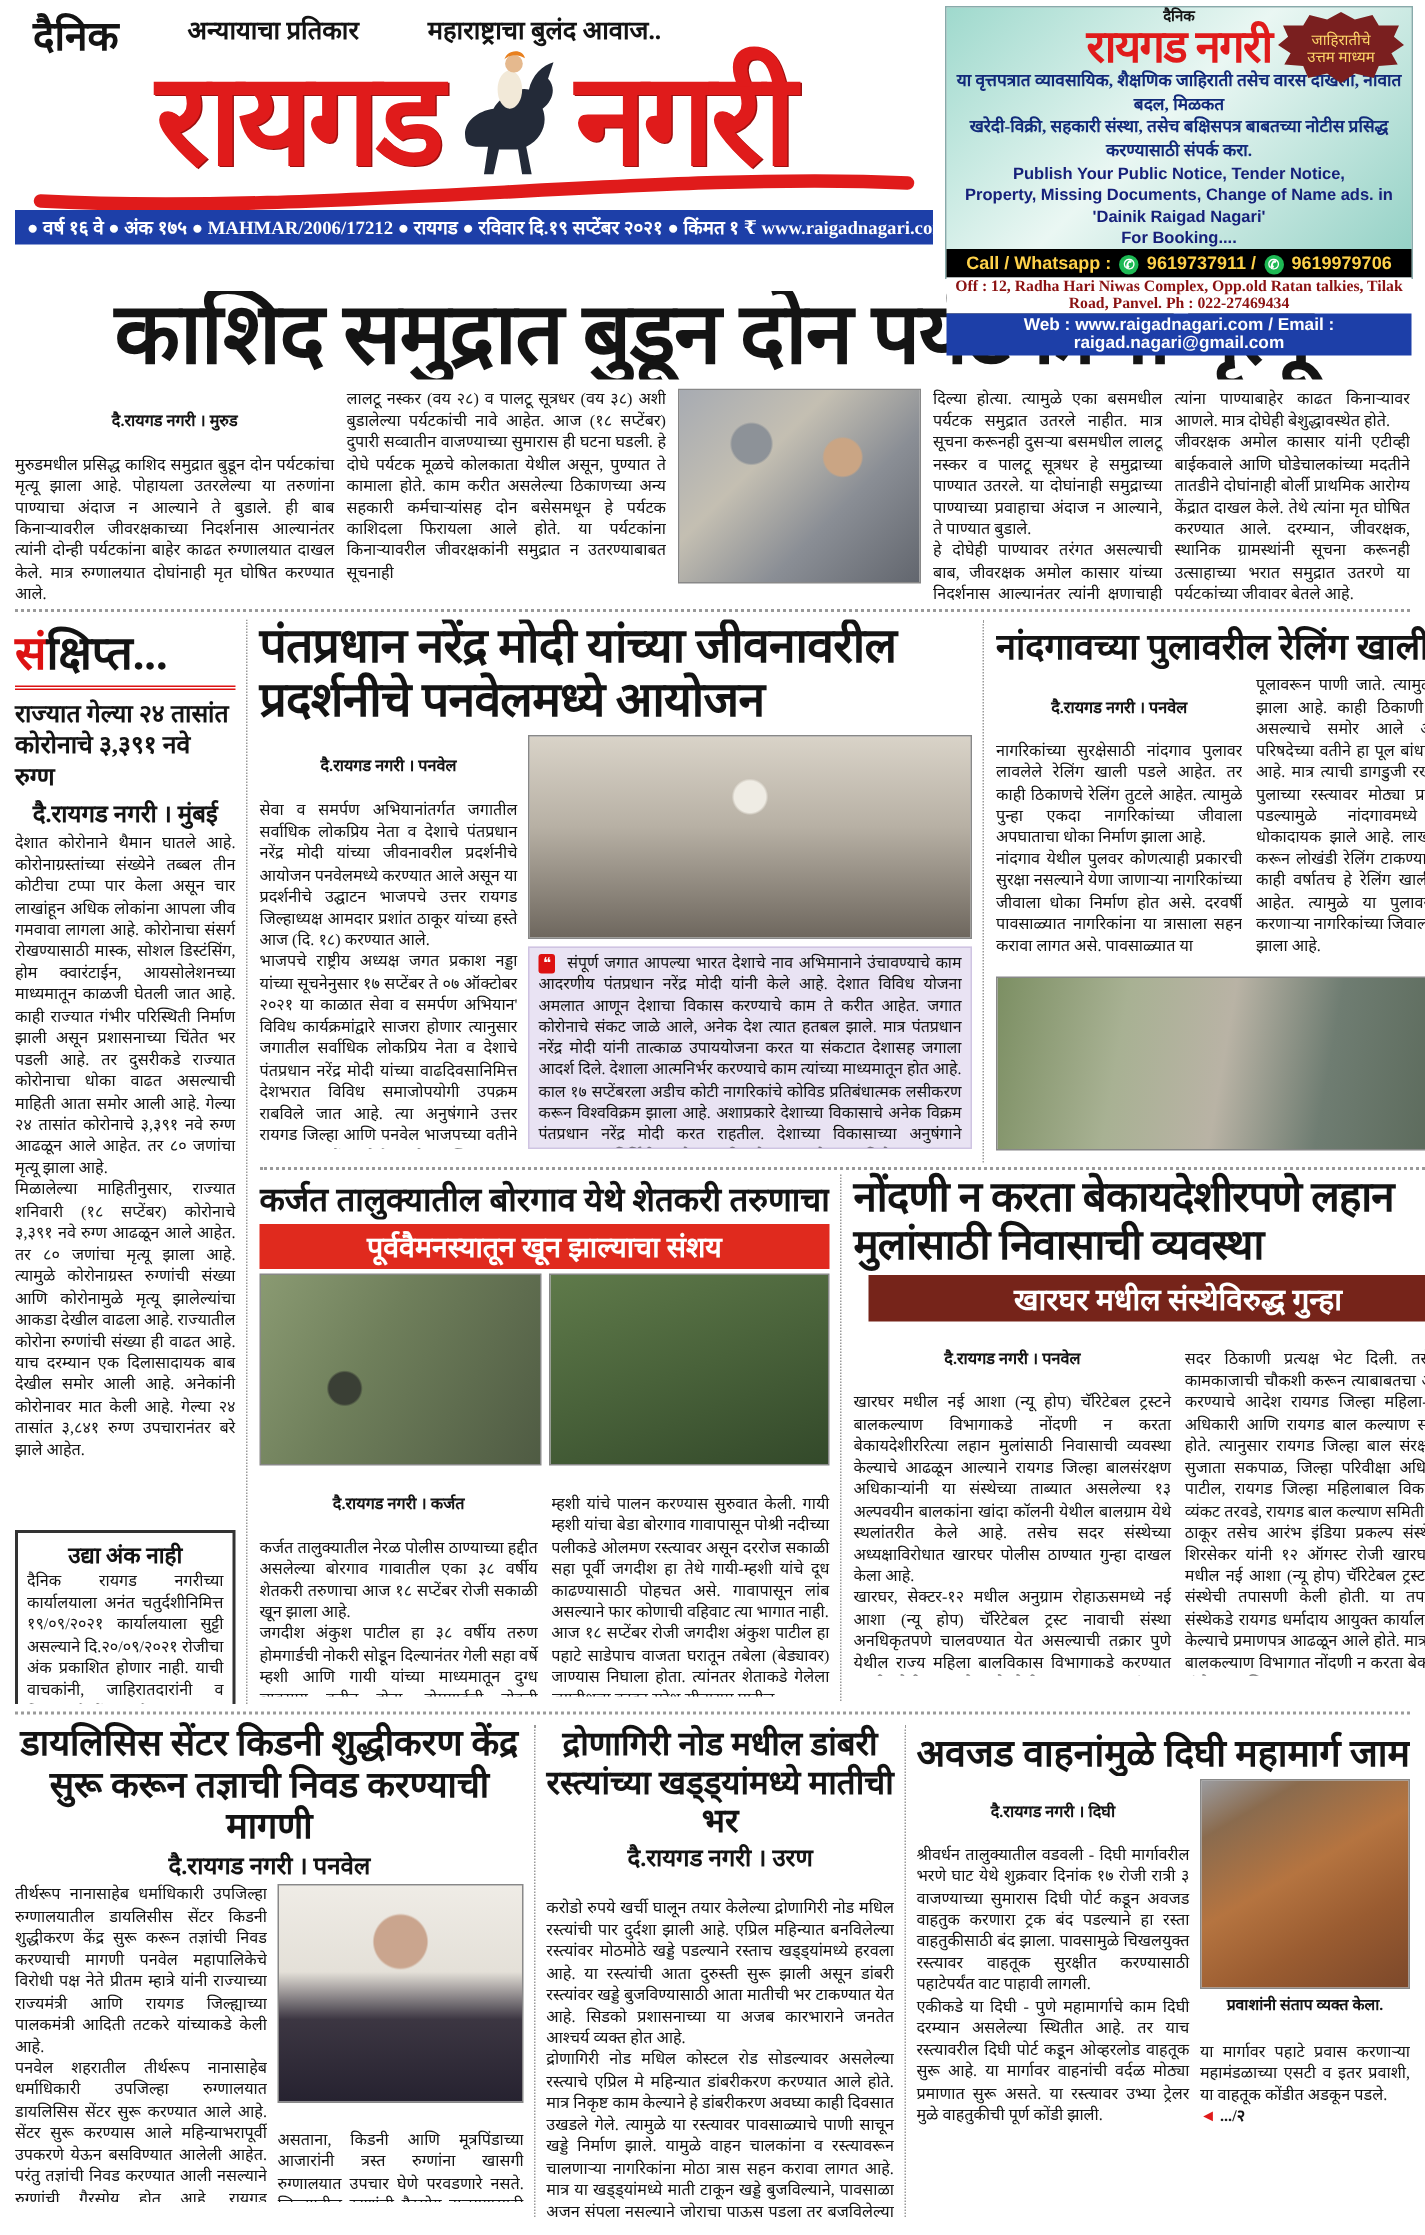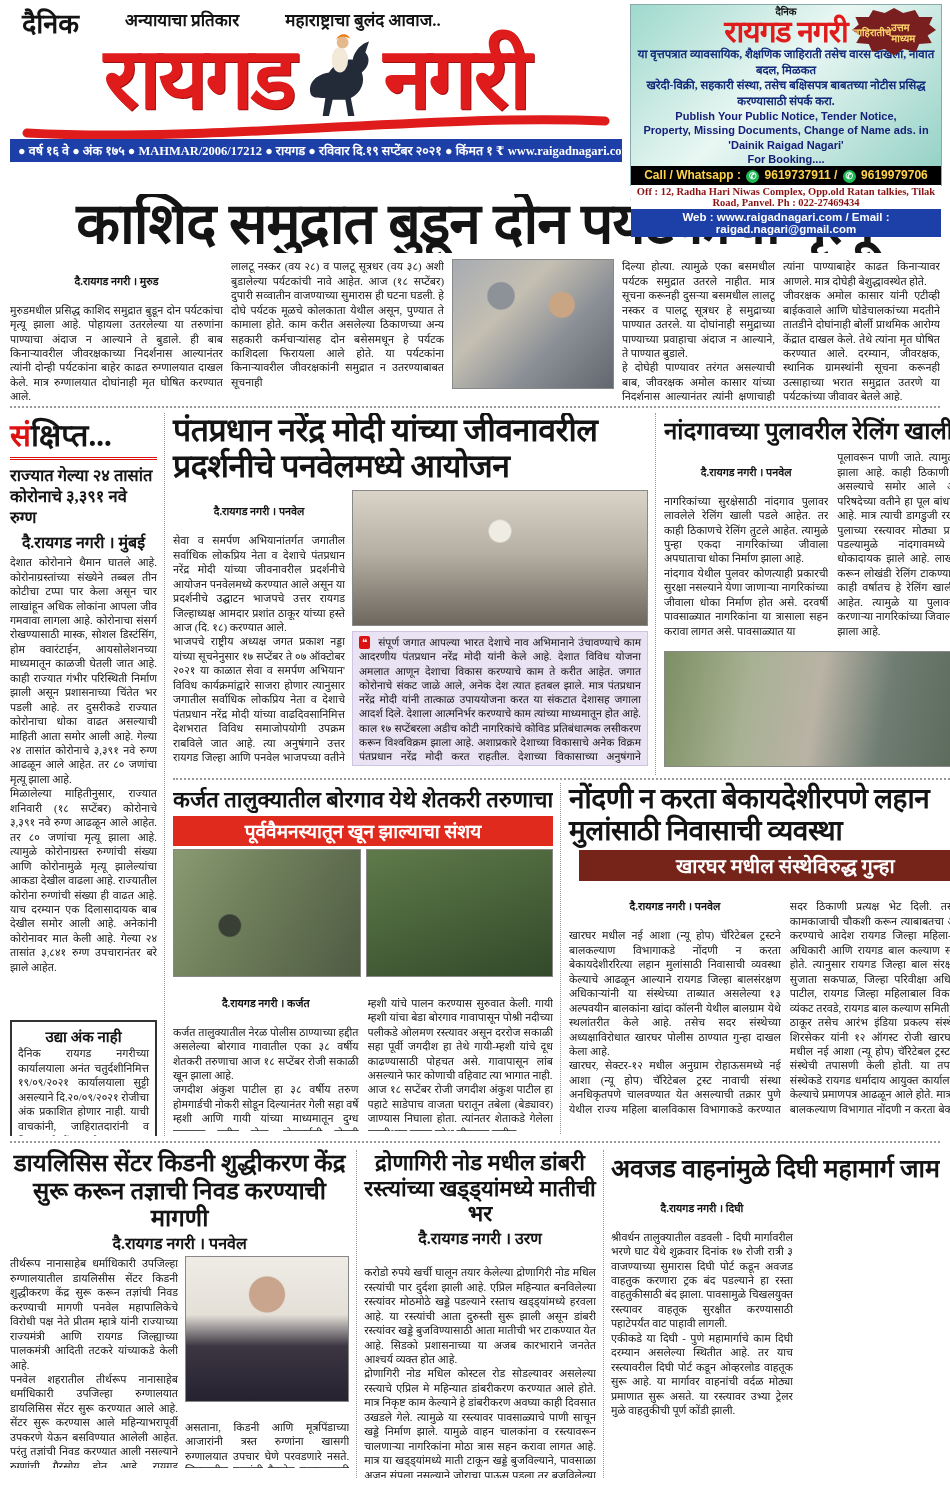--- a/index.html
+++ b/index.html
@@ -21,21 +21,21 @@
   .infobar { background:#1d3fa8; color:#fff; font-size:12.5px; font-weight:bold;
              padding:3px 8px; white-space:nowrap; overflow:hidden; }
   
   .adbox { width:322px; margin-left:8px; border:1px solid #8aa; position:relative;
            background:linear-gradient(135deg,#9fd9cd 0%,#eaf7f3 45%,#8fcfc3 100%);
            display:flex; flex-direction:column; }
   .adbox .mini { text-align:center; padding-top:2px; line-height:1; }
   .mini-daily { font-size:10px; font-weight:bold; display:block; }
   .mini-title { font-size:30px; font-weight:900; color:#e01b1b; letter-spacing:-1px; }
   .badge { position:absolute; top:3px; right:5px; width:84px; height:50px; background:#7a1f1f;
-           color:#ffd76a; font-size:10px; font-weight:bold; display:flex; flex-direction:row;
+           color:#ffd76a; font-size:10px; font-weight:normal; display:flex; flex-direction:column;
            align-items:center; justify-content:center; text-align:left; line-height:1.15;
            clip-path:polygon(50% 0%,61% 10%,75% 4%,80% 18%,96% 18%,92% 33%,100% 44%,90% 55%,95% 70%,80% 72%,76% 88%,61% 82%,50% 95%,39% 82%,24% 88%,20% 72%,5% 70%,10% 55%,0% 44%,8% 33%,4% 18%,20% 18%,25% 4%,39% 10%); }
   .ad-mr { color:#122a7a; font-weight:bold; font-size:11.5px; text-align:center; line-height:1.35; }
   .ad-en { color:#16207a; font-weight:bold; font-size:11px; text-align:center;
            font-family:"Liberation Sans","DejaVu Sans",sans-serif; line-height:1.3; }
   .callbar { background:#000; color:#ffd24a; font-weight:bold; font-size:12px; text-align:center;
              padding:2px 0; font-family:"Liberation Sans",sans-serif; margin-top:auto; }
   .ph-ico { display:inline-block; width:13px; height:13px; background:#1db954; color:#fff;
             border-radius:50%; font-size:9px; line-height:13px; text-align:center; margin:0 2px; }
   .office { color:#8b1212; font-weight:bold; font-size:10.5px; text-align:center; background:#fff; padding:1px 2px; }
@@ -341,17 +341,25 @@
     </article>
 
     <article class="dighi">
       <h2>अवजड वाहनांमुळे दिघी महामार्ग जाम</h2>
       <div class="dg-body">
         <div class="col dg-left">
           <p class="dateline">दै.रायगड नगरी । दिघी</p>
           <span>श्रीवर्धन तालुक्यातील वडवली - दिघी मार्गावरील भरणे घाट येथे शुक्रवार दिनांक १७ रोजी रात्री ३ वाजण्याच्या सुमारास दिघी पोर्ट कडून अवजड वाहतुक करणारा ट्रक बंद पडल्याने हा रस्ता वाहतुकीसाठी बंद झाला. पावसामुळे चिखलयुक्त रस्त्यावर वाहतूक सुरक्षीत करण्यासाठी पहाटेपर्यंत वाट पाहावी लागली.
 एकीकडे या दिघी - पुणे महामार्गाचे काम दिघी दरम्यान असलेल्या स्थितीत आहे. तर याच रस्त्यावरील दिघी पोर्ट कडून ओव्हरलोड वाहतूक सुरू आहे. या मार्गावर वाहनांची वर्दळ मोठ्या प्रमाणात सुरू असते. या रस्त्यावर उभ्या ट्रेलर मुळे वाहतुकीची पूर्ण कोंडी झाली.</span>
         </div>
+        <div class="dg-right">
+          <div class="photo photo-mud"></div>
+          <div class="caption">प्रवाशांनी संताप व्यक्त केला.</div>
+          <div class="col">
+            <span>या मार्गावर पहाटे प्रवास करणाऱ्या महामंडळाच्या एसटी व इतर प्रवाशी, या वाहतूक कोंडीत अडकून पडले.</span>
+            <span class="cont"><i class="arr">◄</i><span> .../२</span></span>
+          </div>
+        </div>
       </div>
     </article>
   </section>
 
 </div>
 
 </body></html>

